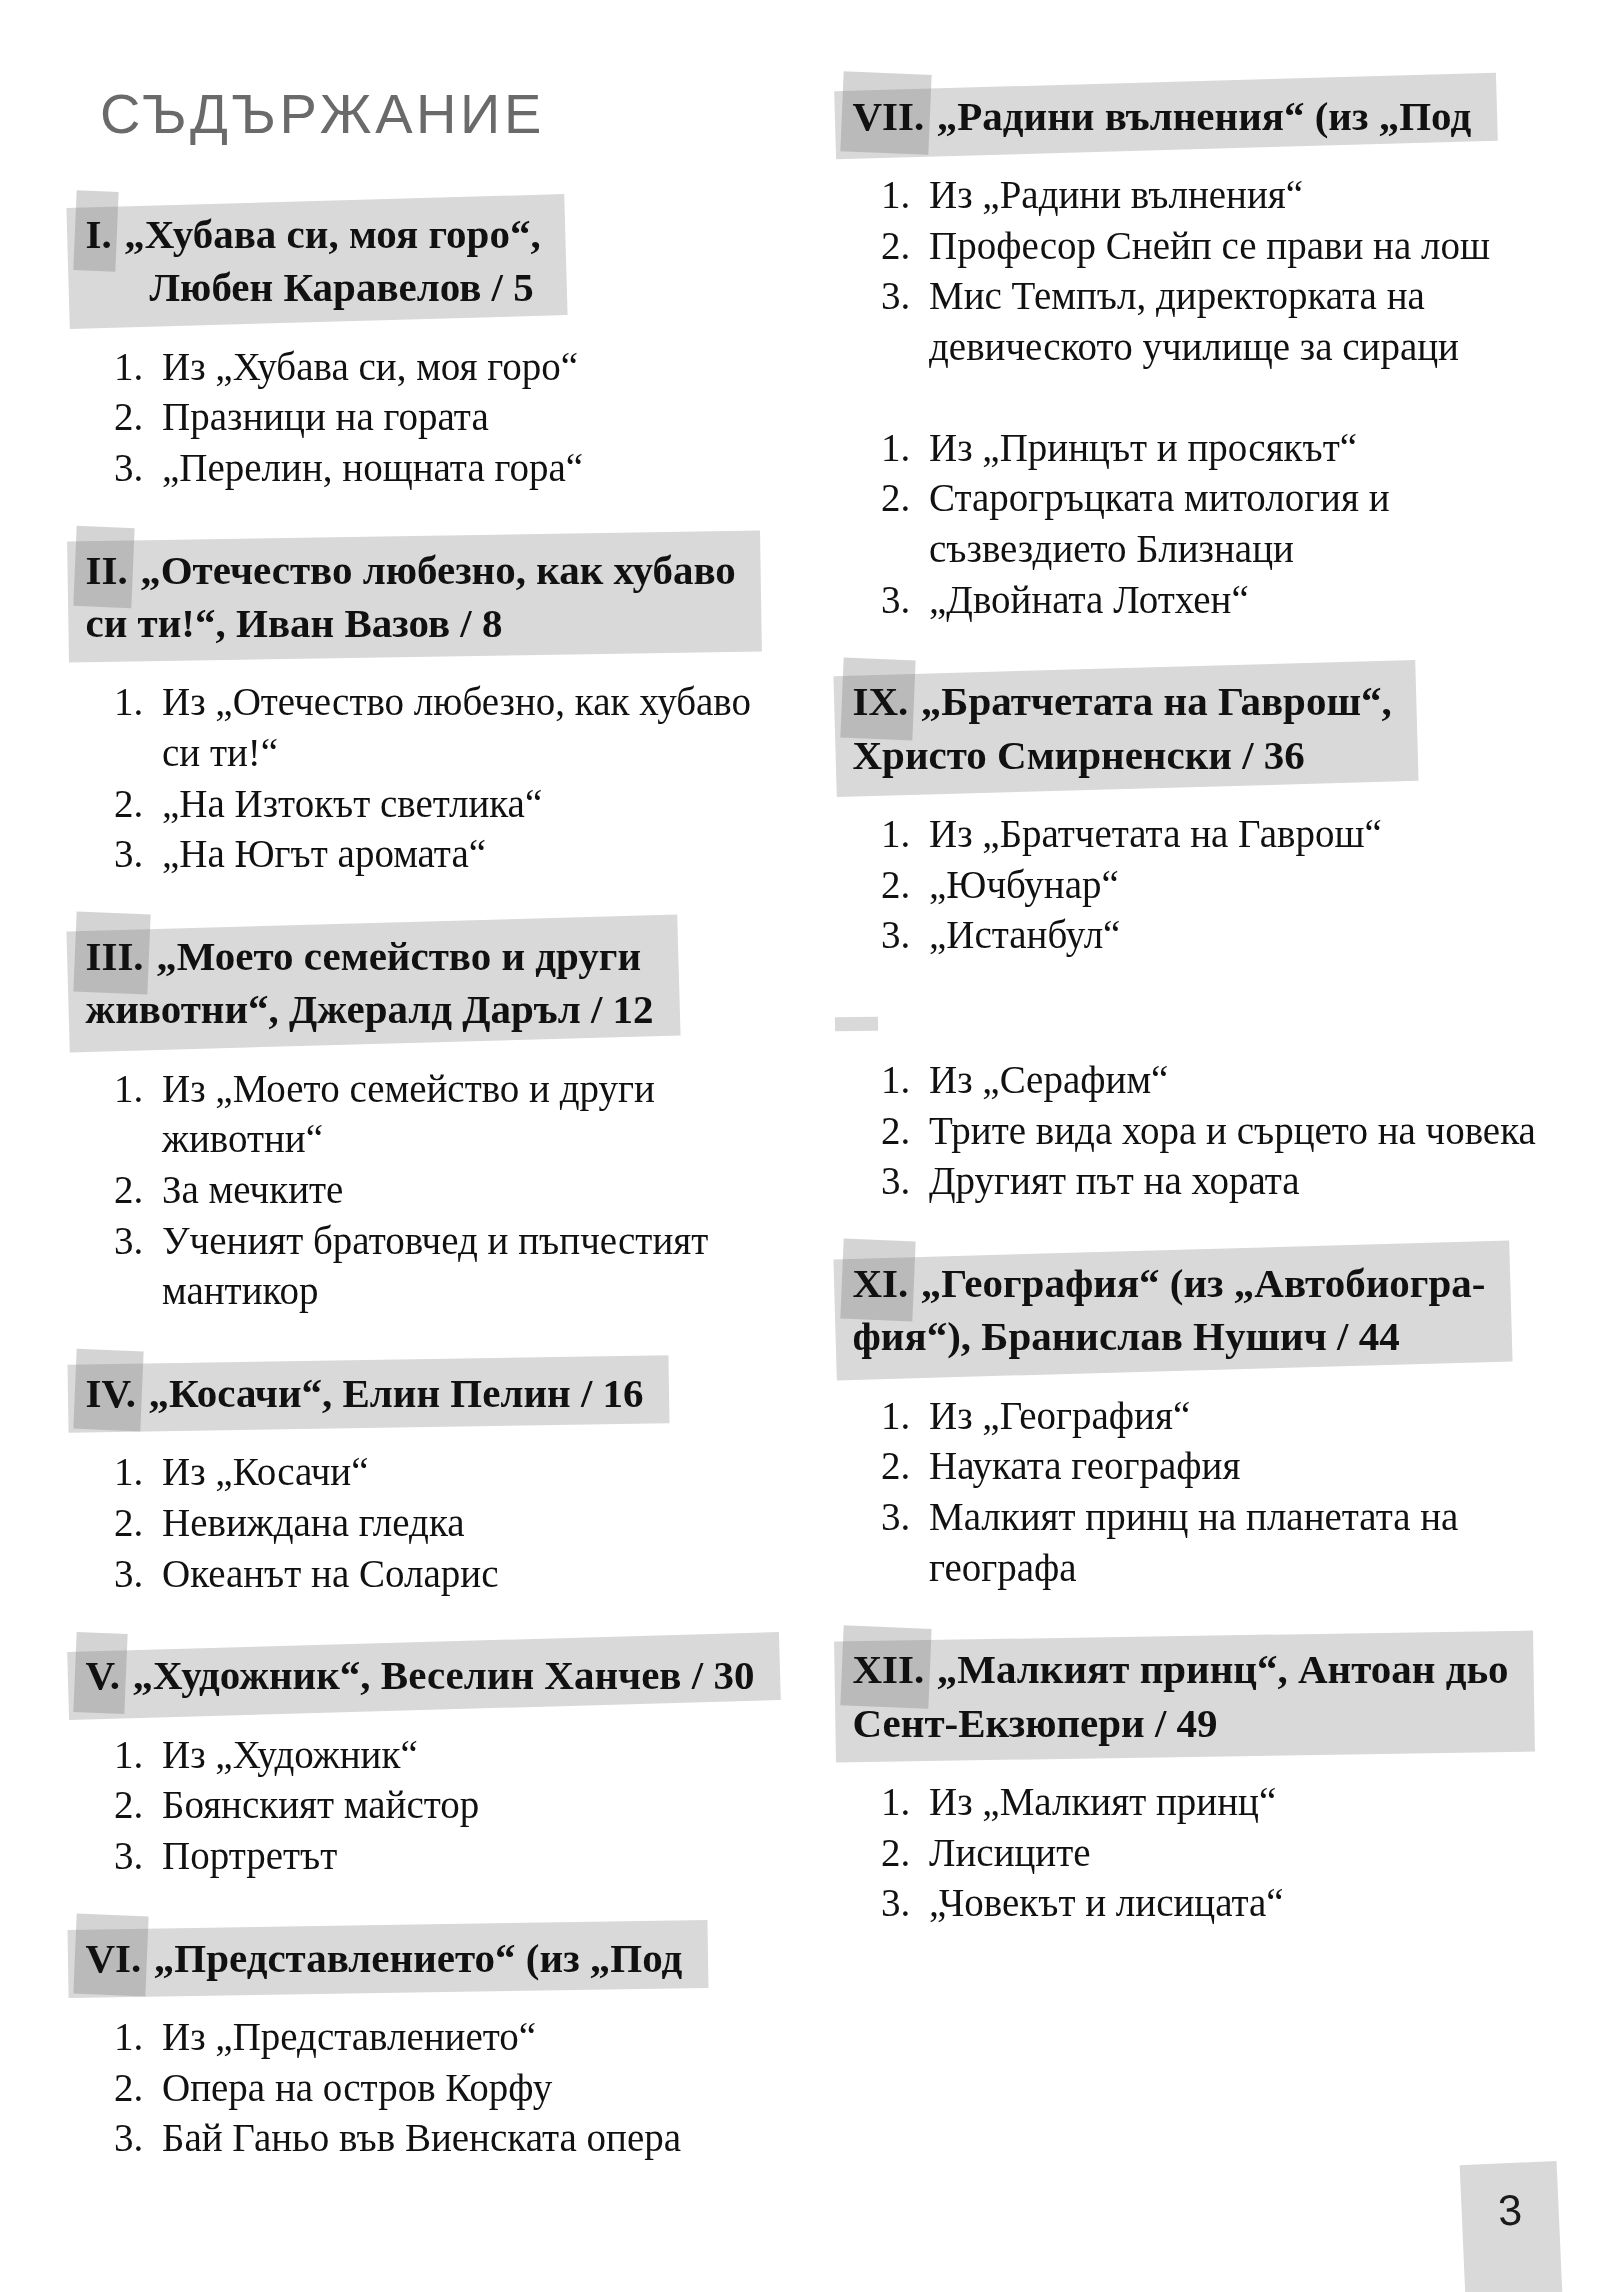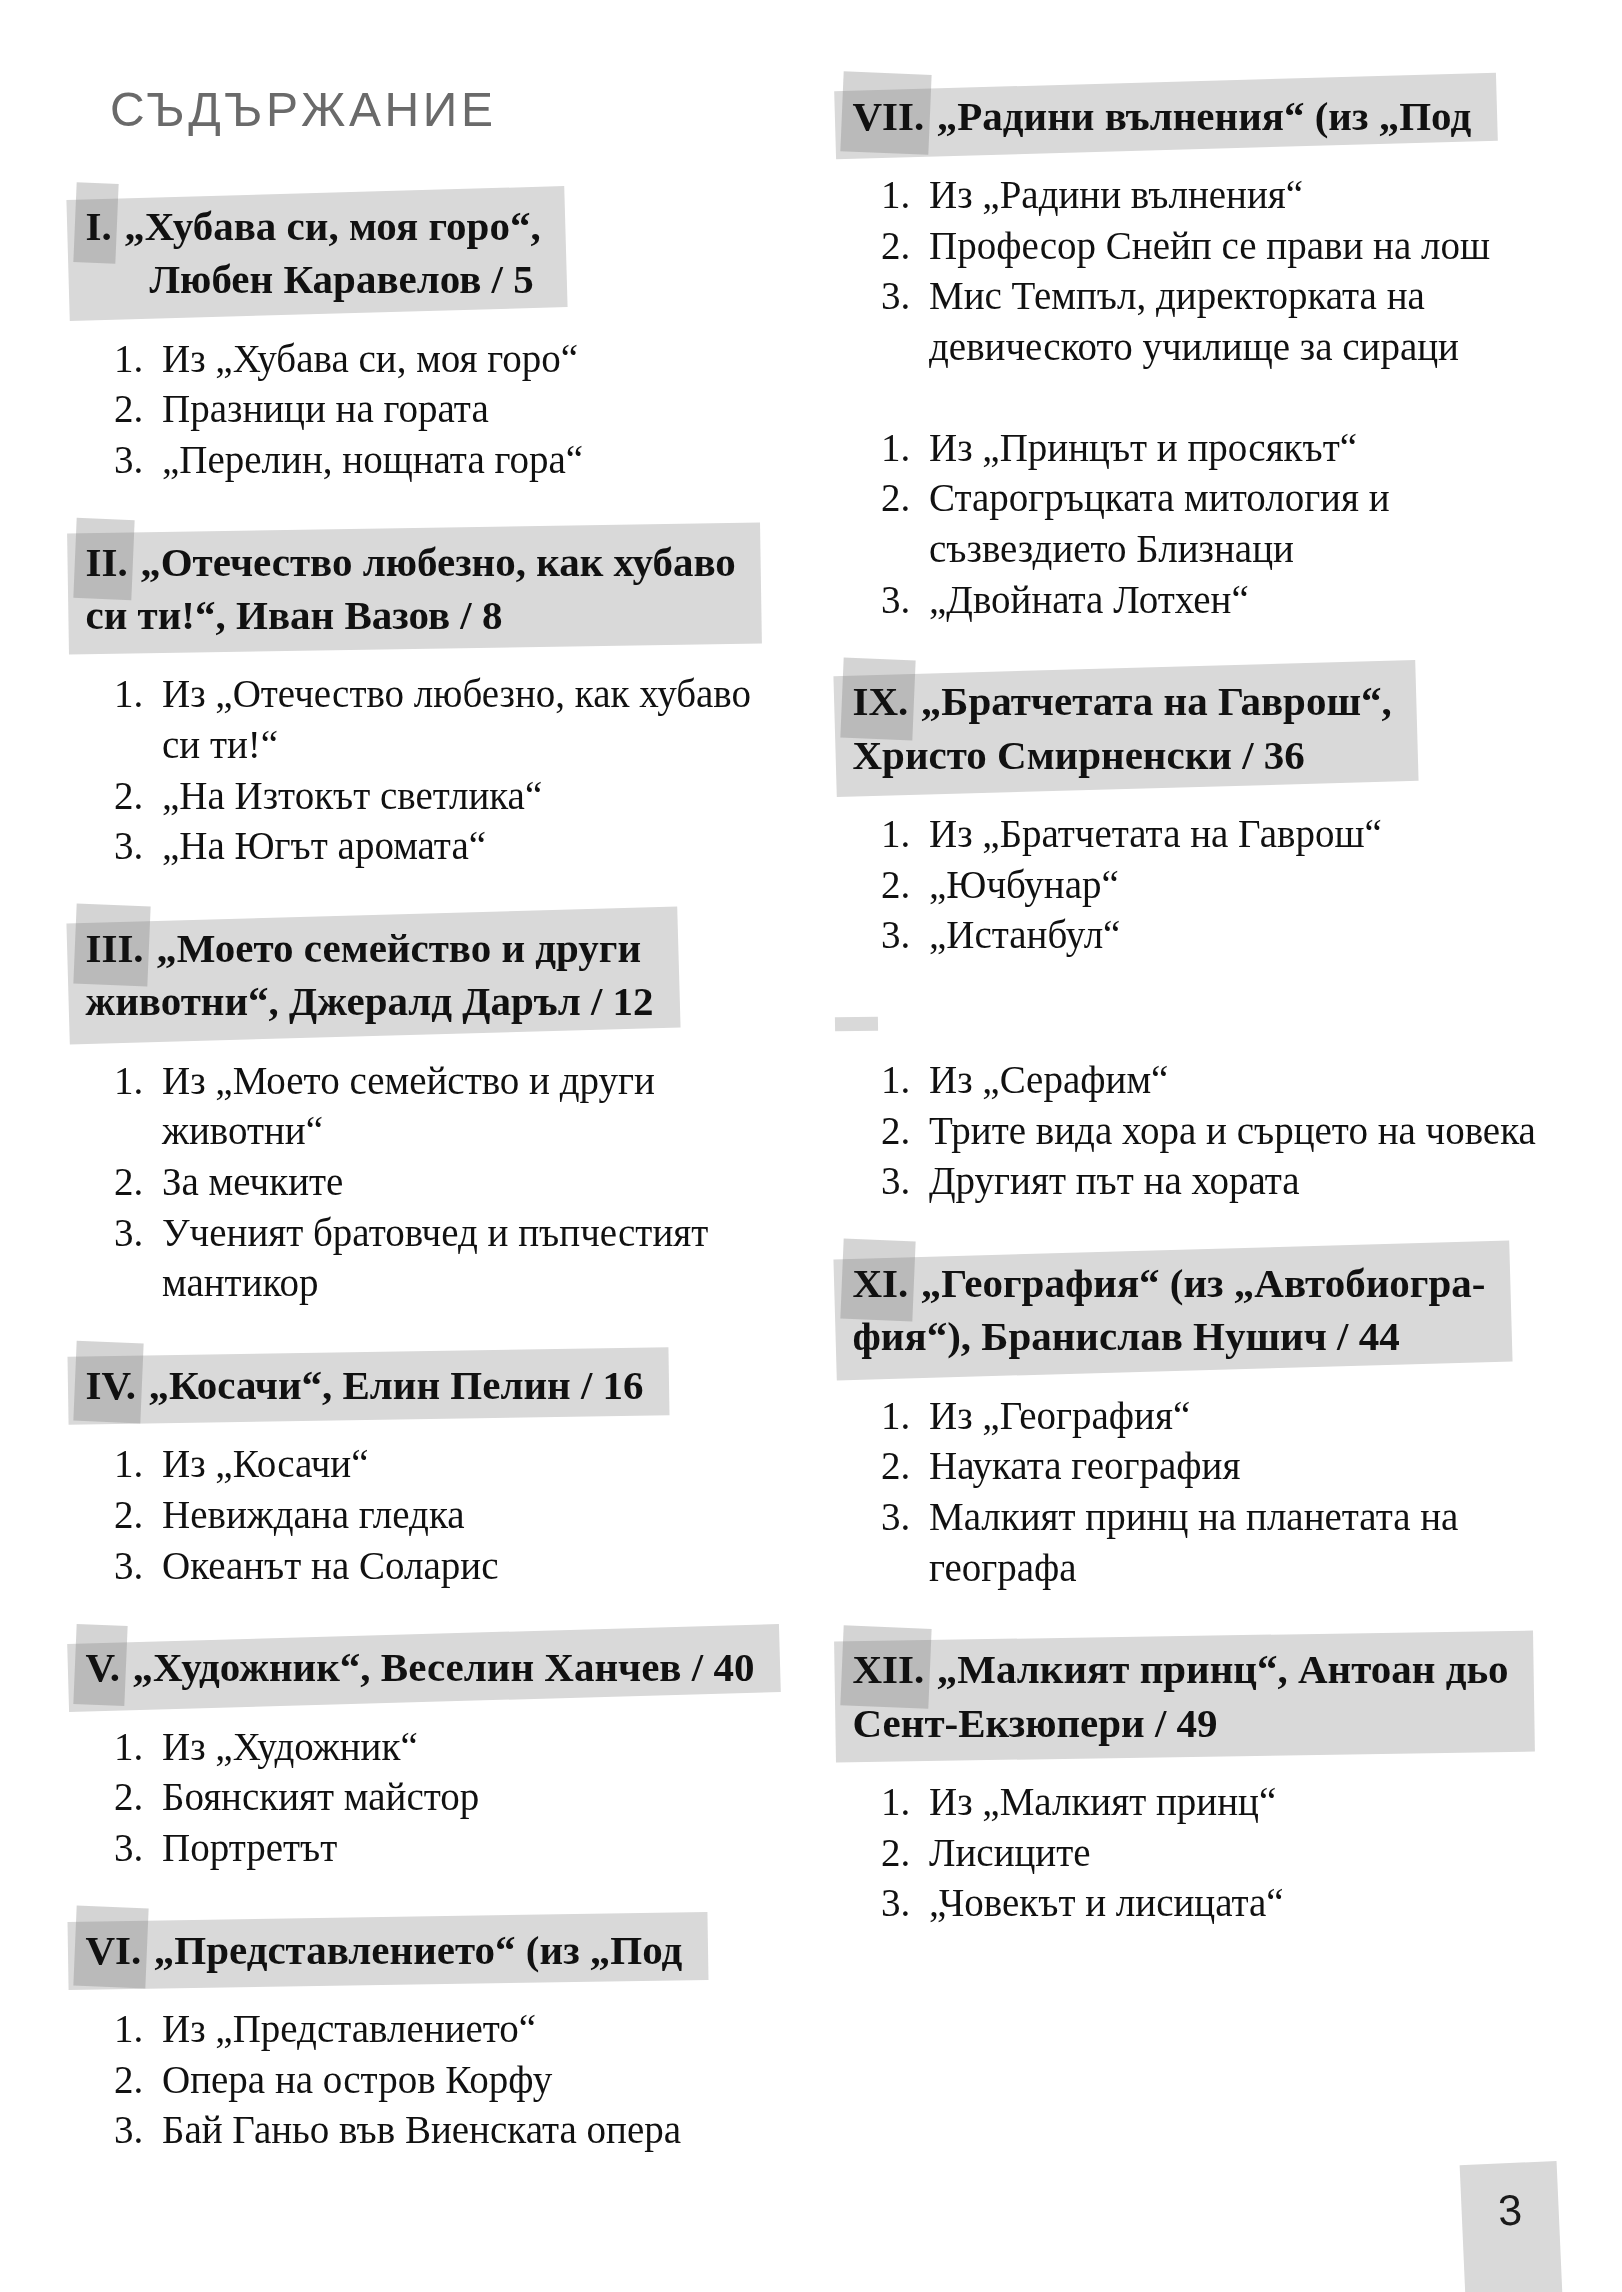--- a/index.html
+++ b/index.html
@@ -17,24 +17,24 @@
     padding:86px 57px 0 64px;
     gap:0;
   }
   .col { box-sizing:border-box; }
   .col-left  { flex:0 0 722px; }
   .col-right { flex:1 1 auto; padding-left:45px; padding-top:3.6px; }
 
   .doc-title {
     font-family:"Liberation Sans", sans-serif;
     font-weight:400;
-    font-size:48px;
+    font-size:56px;
     letter-spacing:3.6px;
     color:var(--title-color,#6a6a6a);
-    margin:0 0 66px 46px;
+    margin:0 0 66px 36px;
     line-height:1.0;
   }
 
   .toc-section { margin-bottom:50px; }
   .heading {
     position:relative;
     display:inline-block;
     font-weight:bold;
     font-size:41px;
     line-height:1.30;
@@ -191,21 +191,21 @@
     <span class="inum">3.</span>
     <span class="itext">Океанът на Соларис</span>
   </li>
 </ol>
   </section>
 
   <section class="toc-section">
     <div class="heading">
       <span class="band"></span>
       <span class="hwrap">
-        <span class="numeral">V.</span><span class="hline">„Художник“, Веселин Ханчев / 40</span></span>
+        <span class="numeral">V.</span><span class="hline">„Художник“, Веселин Ханчев / 30</span></span>
     </div>
     <ol class="items">
   <li class="item">
     <span class="inum">1.</span>
     <span class="itext">Из „Художник“</span>
   </li>
 
   <li class="item">
     <span class="inum">2.</span>
     <span class="itext">Боянският майстор</span>

